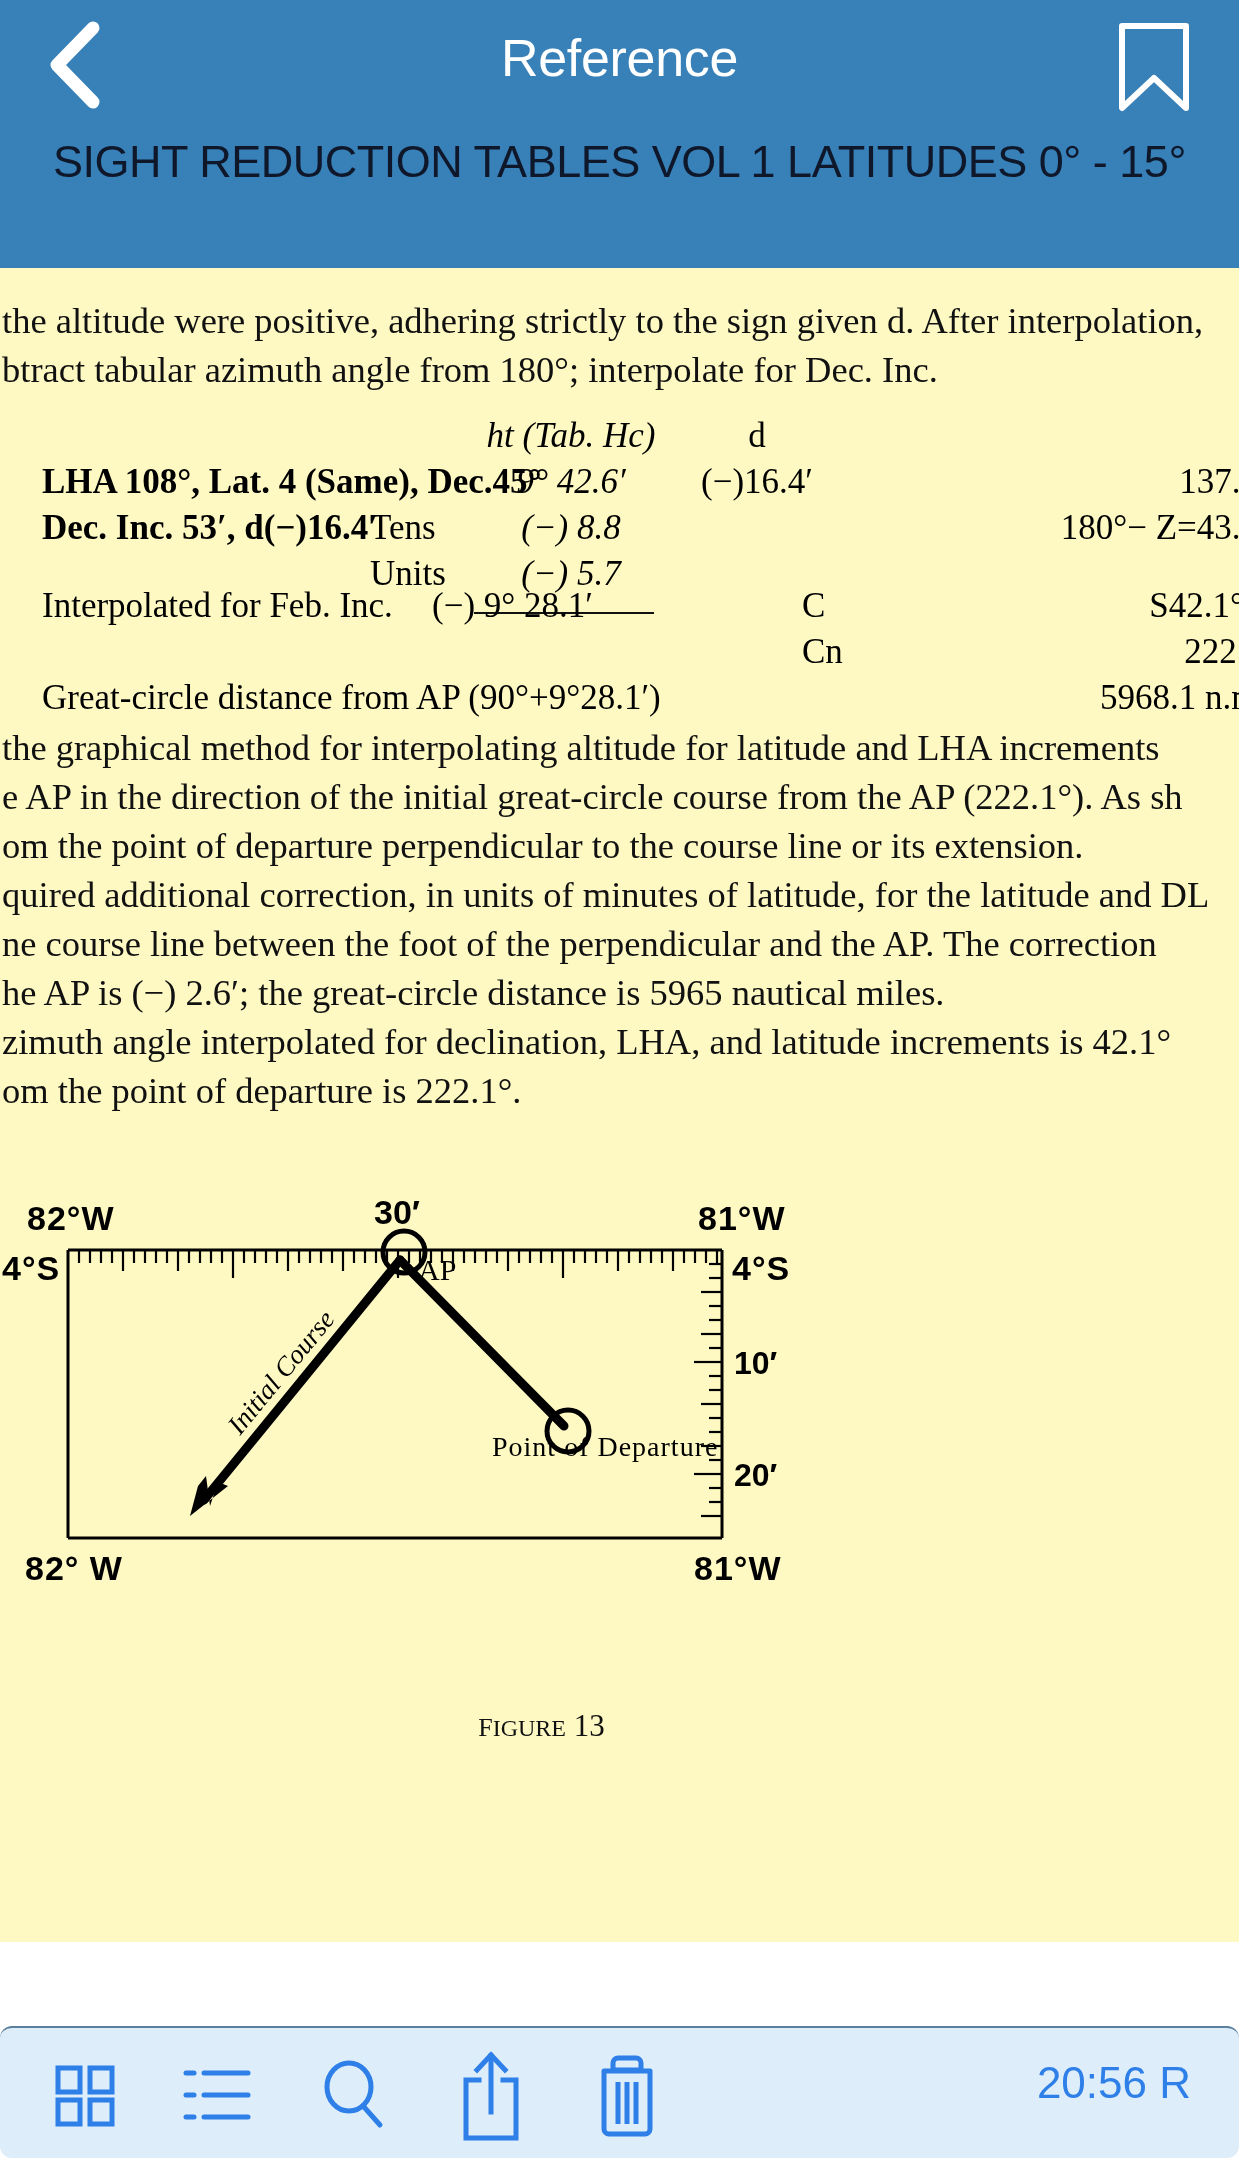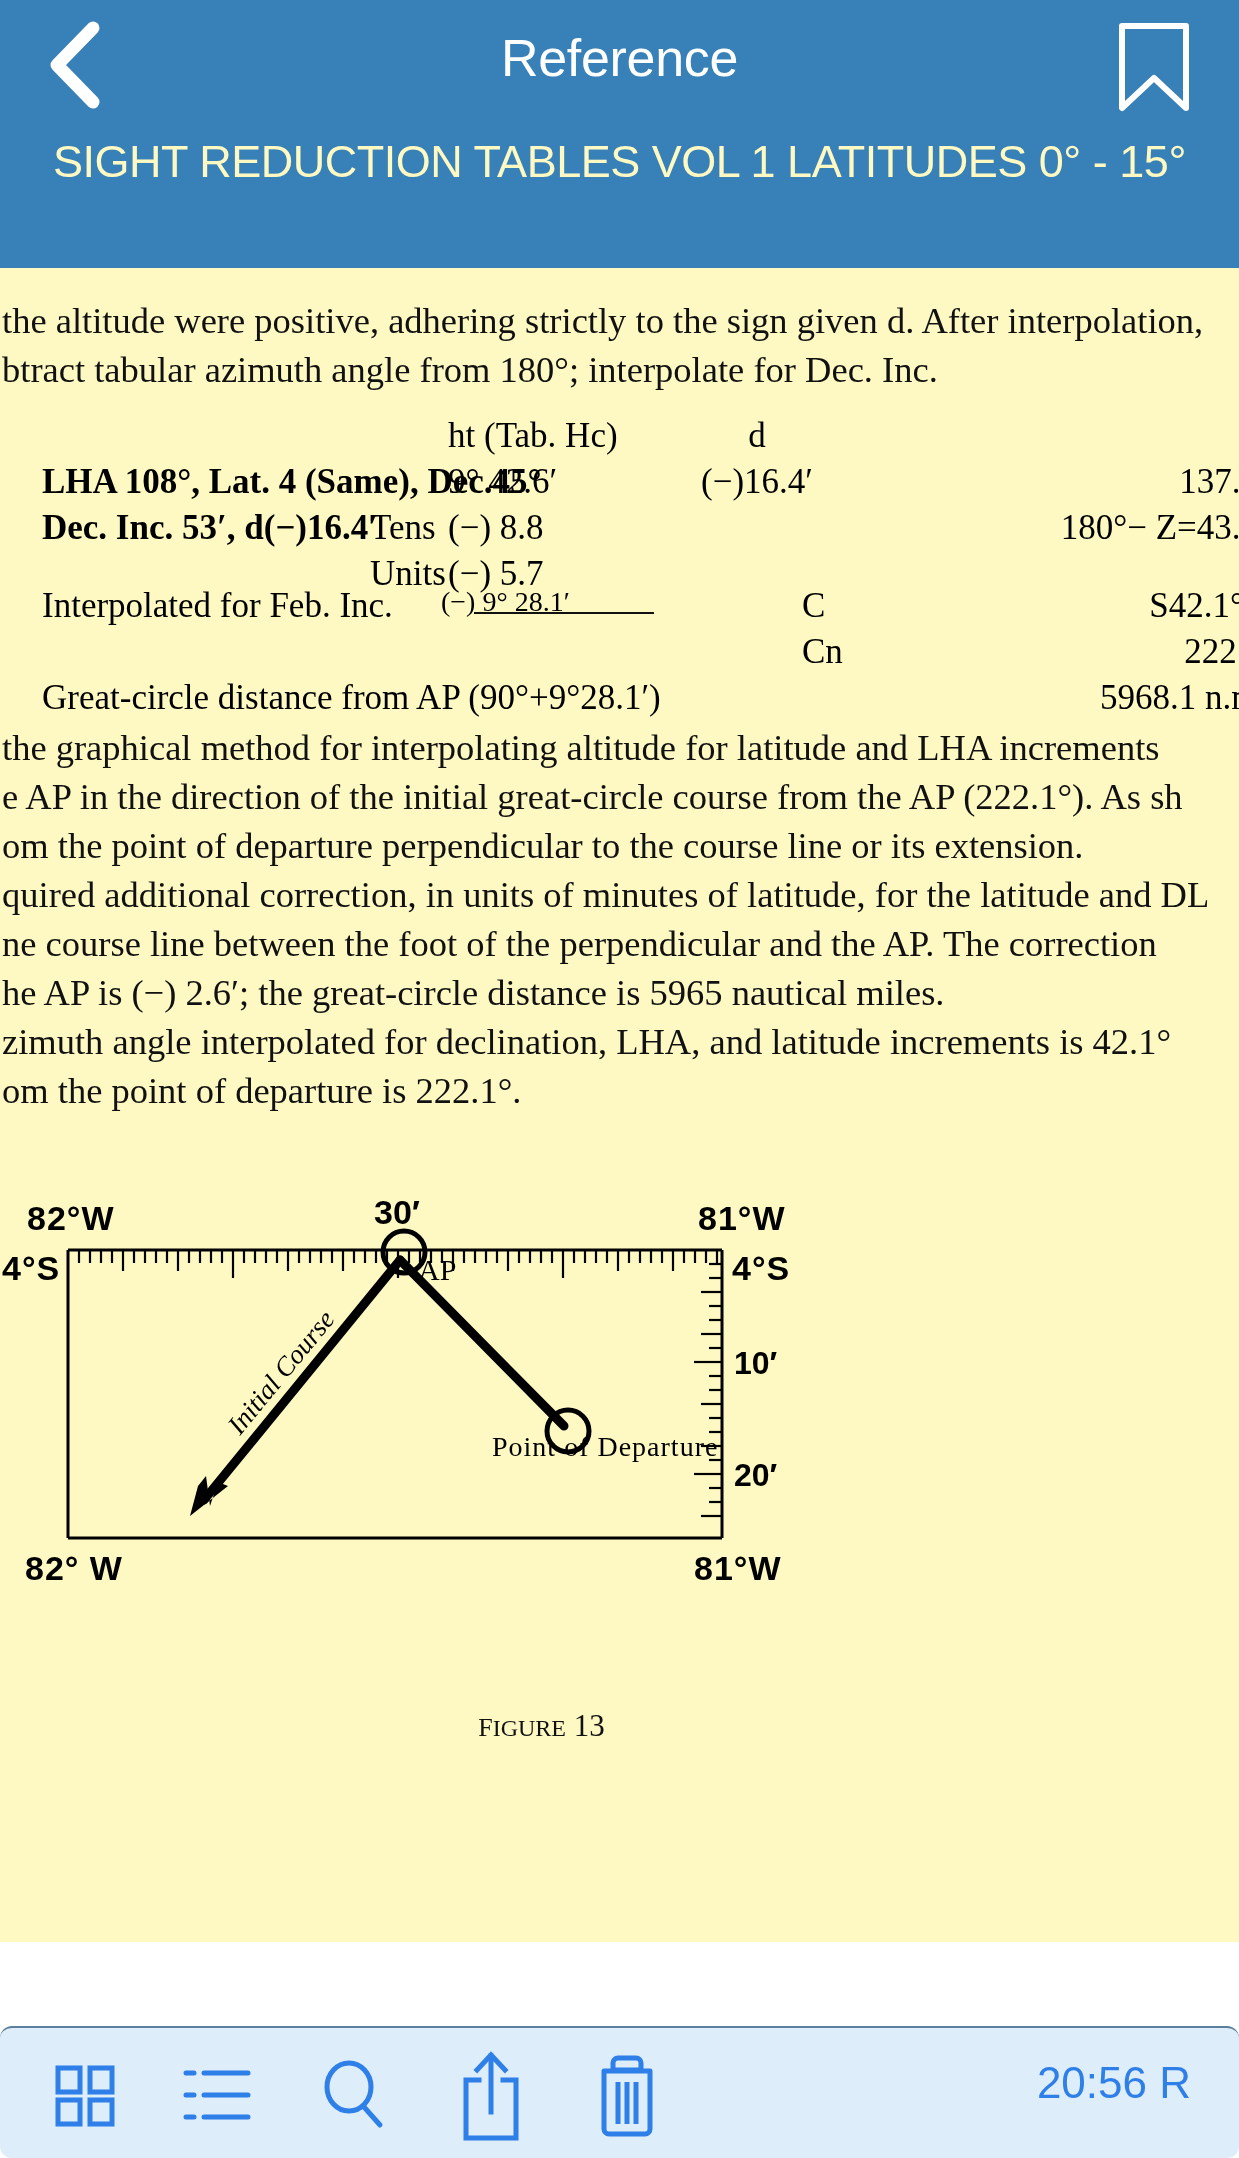--- a/index.html
+++ b/index.html
@@ -30,21 +30,21 @@
   }
   .nav-bookmark {
     position: absolute; right: 42px; top: 22px; width: 86px; height: 92px;
     display: flex; align-items: flex-start; justify-content: center;
   }
   .nav-subtitle {
     position: absolute; left: 30px; top: 132px; width: 1179px;
     text-align: center;
     font-family: "Liberation Sans", sans-serif;
     font-size: 45px; line-height: 60px;
-    color: #fef9c3; font-weight: 400;
+    color: #0f172a; font-weight: 400;
     letter-spacing: -0.5px;
   }
 
   
   .page {
     position: absolute; left: 0; top: 268px; width: 1239px; height: 1674px;
     background: #fef9c3; overflow: hidden;
   }
   .doc {
     position: absolute; left: -78px; top: 0; width: 1470px; height: 1674px;
@@ -55,33 +55,33 @@
     color: #111; text-align: justify;
     font-family: "Liberation Serif", serif;
   }
   .p-intro { position: absolute; left: 80px; top: 28px; width: 1300px; }
 
   
   .tbl1 { position: absolute; left: 80px; top: 148px; width: 1310px; }
   .tbl1 .row { position: relative; height: 46px; }
   .t-c1 { position: absolute; left: 40px; font-size: 35px; white-space: nowrap; font-weight: bold; }
   .t-c2 { position: absolute; left: 368px; font-size: 35px; white-space: nowrap; }
-  .t-c3 { position: absolute; left: 446px; width: 190px; font-size: 35px; white-space: nowrap; }
+  .t-c3 { position: absolute; left: 474px; width: 190px; text-align: center; font-size: 35px; white-space: nowrap; font-style: italic; }
   .t-c4 { position: absolute; left: 660px; width: 190px; text-align: center; font-size: 35px; white-space: nowrap; }
   .t-c5 { position: absolute; left: 850px; width: 420px; text-align: right; font-size: 35px; white-space: nowrap; }
   .rule {
     position: absolute; left: 472px; top: 196px; width: 180px;
     border-bottom: 2px solid #111;
   }
 
   
   .tbl2 { position: absolute; left: 80px; top: 318px; width: 1310px; }
   .tbl2 .row { position: relative; height: 46px; }
   .u-c1 { position: absolute; left: 40px; font-size: 35px; white-space: nowrap; }
-  .u-c2 { position: absolute; left: 439px; font-size: 28px; white-space: nowrap; }
+  .u-c2 { position: absolute; left: 430px; font-size: 35px; white-space: nowrap; }
   .u-c3 { position: absolute; left: 800px; width: 110px; text-align: left; font-size: 35px; white-space: nowrap; }
   .u-c4 { position: absolute; left: 900px; width: 375px; text-align: right; font-size: 35px; white-space: nowrap; }
 
   .p-body { position: absolute; left: 80px; top: 455px; width: 1300px; }
 
   
   .figure { position: absolute; left: 0px; top: 900px; width: 1239px; height: 640px; }
   .fig-caption {
     position: absolute; left: 0; top: 540px; width: 1239px; text-align: center;
     font-family: "Liberation Serif", serif; font-size: 31px; color: #111;

